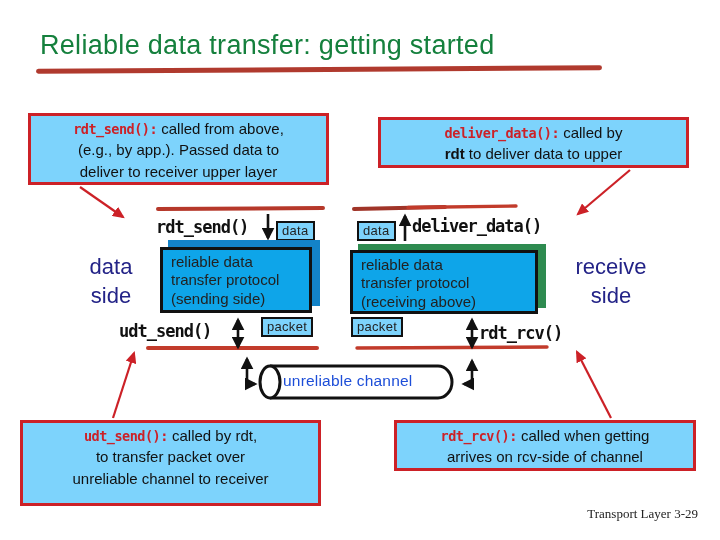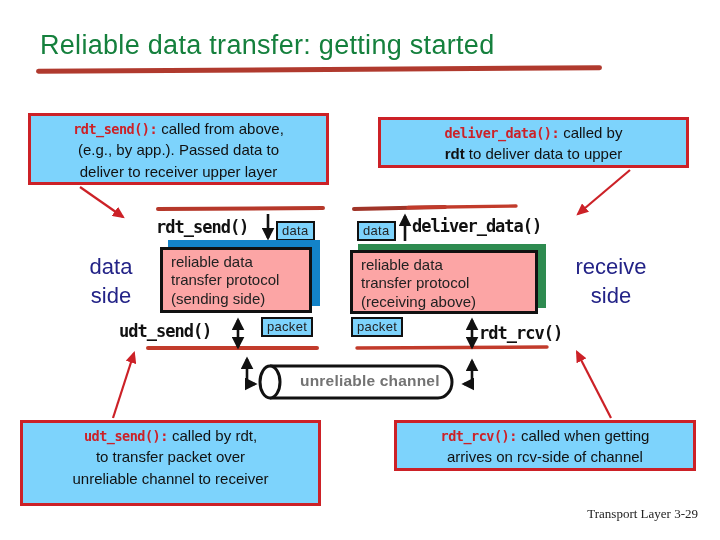--- a/index.html
+++ b/index.html
@@ -12,27 +12,27 @@
   .callout{position:absolute;border:3px solid #cc2127;background:#7dd3fc;box-sizing:border-box;
          text-align:center;font-size:15px;line-height:1.42;color:#111;padding:2px 4px;}
   .code{font-family:"DejaVu Sans Mono",monospace;font-weight:bold;color:#cc2127;
          font-size:13.5px;letter-spacing:-.5px;}
   .bold{font-weight:bold;}
   .overlay{position:absolute;left:0;top:0;width:720px;height:540px;pointer-events:none;}
   .code-label{position:absolute;font-family:"DejaVu Sans Mono",monospace;font-weight:bold;
          font-size:17px;color:#111;letter-spacing:-1px;white-space:nowrap;}
   .tag{position:absolute;border:2.5px solid #111;background:#7dd3fc;font-size:13px;
          line-height:16px;padding:0 4px;color:#222;letter-spacing:.3px;}
-  .proto{position:absolute;background:#fca5a5;border:3px solid #111;box-sizing:border-box;
+  .proto{position:absolute;background:#0ea5e9;border:3px solid #111;box-sizing:border-box;
          font-size:15px;line-height:1.22;color:#222;padding:3px 0 0 8px;}
   .proto.send{left:160px;top:247px;width:152px;height:66px;box-shadow:8px -7px 0 #1383c8;}
   .proto.recv{left:350px;top:250px;width:188px;height:64px;box-shadow:8px -6px 0 #2e8b50;}
   .side-label{position:absolute;color:#232387;font-size:22px;line-height:1.3;text-align:center;}
-  .channel-text{position:absolute;left:300px;top:372px;font-size:15.5px;color:#737373;
-         letter-spacing:.2px;white-space:nowrap;font-weight:bold;}
+  .channel-text{position:absolute;left:283px;top:372px;font-size:15.5px;color:#1d4ed8;
+         letter-spacing:.2px;white-space:nowrap;}
   .footer{position:absolute;right:22px;top:506px;font-family:Liberation Serif, serif;
          font-size:13px;color:#222;}
 </style>
 </head>
 <body>
 
 <div class="slide">
 
   <div class="title">Reliable data transfer: getting started</div>
   <div class="title-underline"></div>

